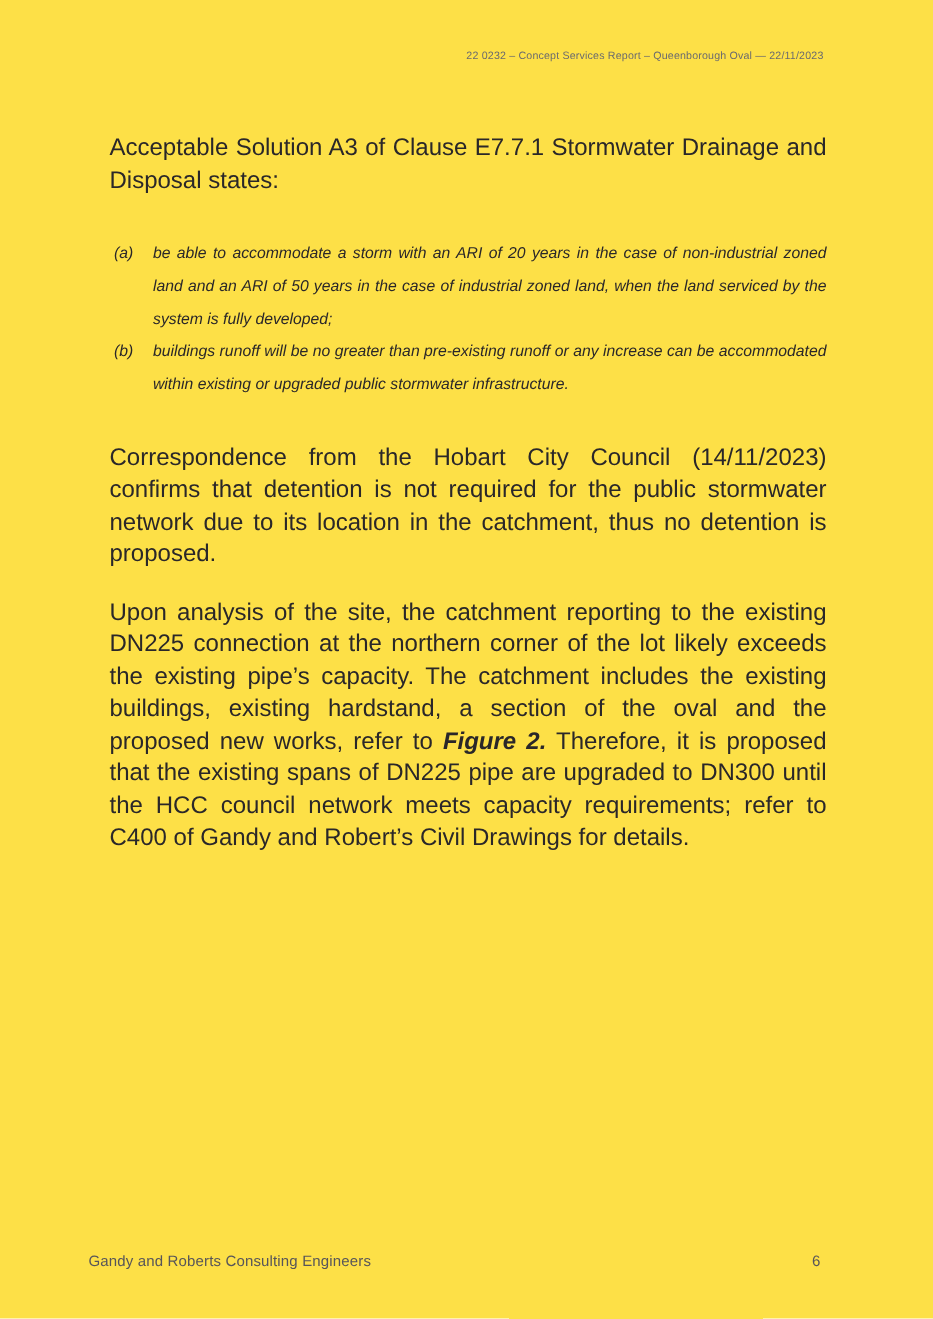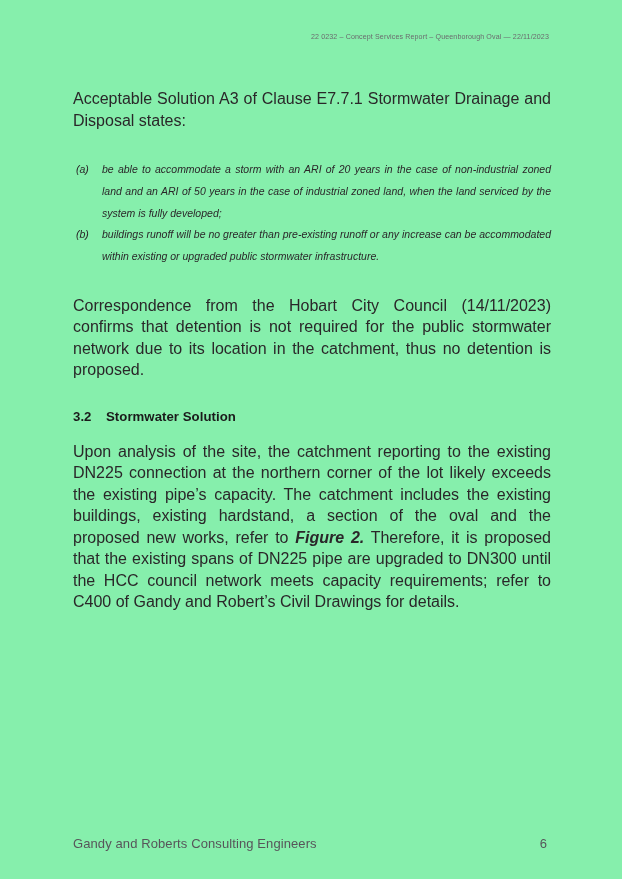--- a/index.html
+++ b/index.html
@@ -8,21 +8,21 @@
     background: #ffffff;
   }
   body {
     font-family: "Liberation Sans", sans-serif;
     color: #231f20;
   }
   .page {
     position: relative;
     width: 622px;
     height: 879px;
-    background: #86efac;
+    background: #fde047;
     overflow: hidden;
     box-sizing: border-box;
   }
   .header {
     position: absolute;
     top: 33px;
     left: 0;
     right: 73px;
     text-align: right;
     font-size: 7.1px;
@@ -96,27 +96,27 @@
   }
   .tight {
     text-align: justify;
   }
   .tight b {
     font-weight: bold;
     font-style: italic;
   }
   .footer {
     position: absolute;
-    left: 73px;
+    left: 59px;
     right: 73px;
     top: 836px;
     display: flex;
     justify-content: space-between;
     align-items: baseline;
-    font-size: 13px;
+    font-size: 10px;
     color: #57555a;
     letter-spacing: 0.1px;
   }
   .footer-left { white-space: nowrap; }
   .footer-right { white-space: nowrap; padding-right: 2px; }
 </style>
 </head>
 <body>
 
 <div class="page">
@@ -137,24 +137,20 @@
 
       <div class="list-item">
         <span class="list-marker">(b)</span>
         <span class="list-body">buildings runoff will be no greater than pre-existing runoff or any increase can be accommodated within existing or upgraded public stormwater infrastructure.</span>
       </div>
 
     </div>
 
     <p class="para correspondence">Correspondence from the Hobart City Council (14/11/2023) confirms that detention is not required for the public stormwater network due to its location in the catchment, thus no detention is proposed.</p>
 
-    <h2 class="section-heading">
-      <span class="num">3.2</span>
-      <span>Stormwater Solution</span>
-    </h2>
 
     <p class="para body-after-heading tight"><span>Upon analysis of the site, the catchment reporting to the existing DN225 connection at the northern corner of the lot likely exceeds the existing pipe’s capacity. The catchment includes the existing buildings, existing hardstand, a section of the oval and the proposed new works, refer to </span><b>Figure 2.</b><span> Therefore, it is proposed that the existing spans of DN225 pipe are upgraded to DN300 until the HCC council network meets capacity requirements; refer to C400 of Gandy and Robert’s Civil Drawings for details.</span></p>
 
   </div>
 
   <div class="footer">
     <span class="footer-left">Gandy and Roberts Consulting Engineers</span>
     <span class="footer-right">6</span>
   </div>
 

